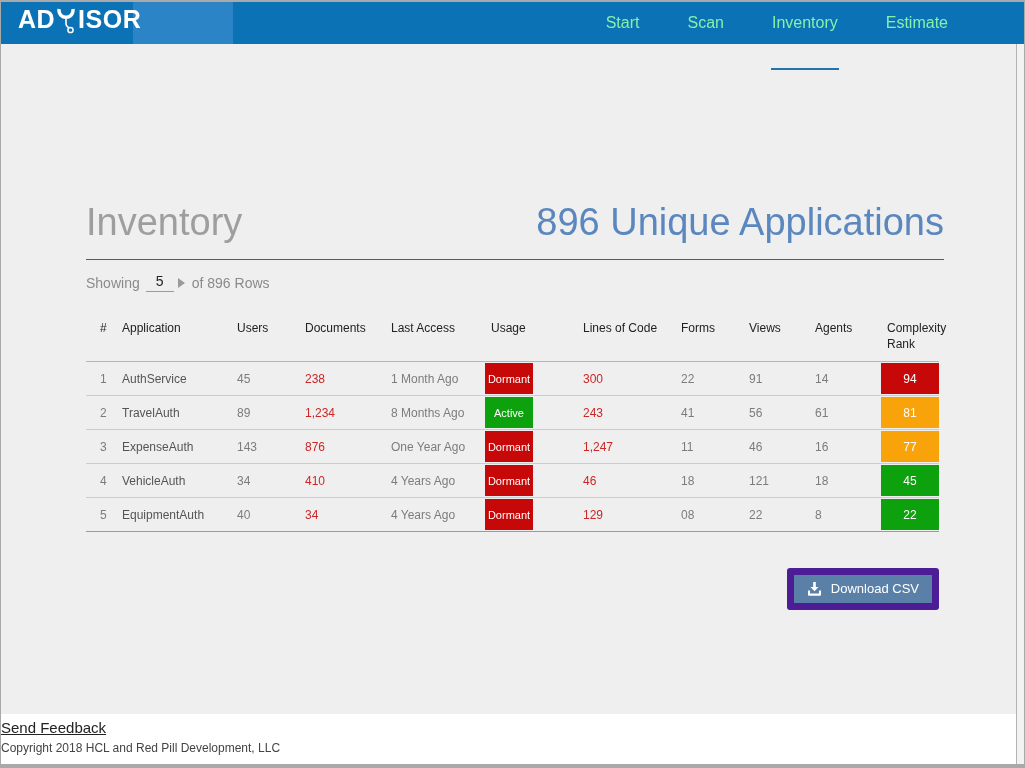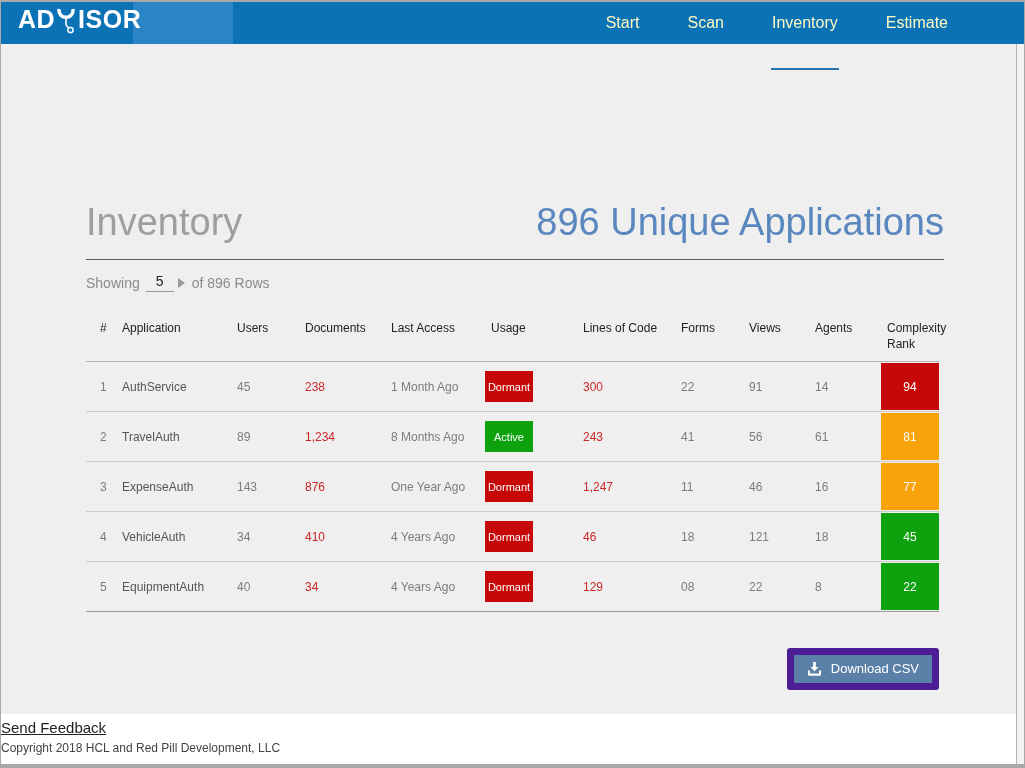--- a/index.html
+++ b/index.html
@@ -41,21 +41,21 @@
     line-height: 1;
   }
   .logo svg { margin: 1px 1px 0 1px; }
   .main-nav {
     margin-left: auto; margin-right: 52px;
     display: flex; height: 42px;
     position: relative; z-index: 2;
   }
   .main-nav a {
     display: block;
-    color: #fef9c3; text-decoration: none;
+    color: #86efac; text-decoration: none;
     font-size: 16px;
     line-height: 42px;
     padding: 0 24px;
     position: relative;
   }
   .main-nav a.active::after {
     content: "";
     position: absolute;
     left: 23px; right: 23px; bottom: -26px;
     height: 2px;
@@ -137,21 +137,21 @@
   .inv-table td.cell-num { padding-left: 14px; }
   .inv-table td.cell-application { color: #555555; }
   .inv-table td.cell-red { color: #cc2626; }
   .inv-table td.cell-usage, .inv-table td.cell-rank { padding: 0; }
   .usage-badge {
     width: 48px; height: 31px; margin: 1px 0;
     display: flex; align-items: center; justify-content: center;
     color: #ffffff; font-size: 11px;
   }
   .rank-badge {
-    width: 58px; height: 47px; margin: 1px 0;
+    width: 58px; height: 31px; margin: 1px 0;
     display: flex; align-items: center; justify-content: center;
     color: #ffffff; font-size: 12px;
   }
   
   .download-btn {
     margin: 36px 5px 0 auto;
     display: flex; align-items: center; gap: 9px;
     background: #5b80a8;
     color: #ffffff;
     border: 7px solid #4c1d95;

